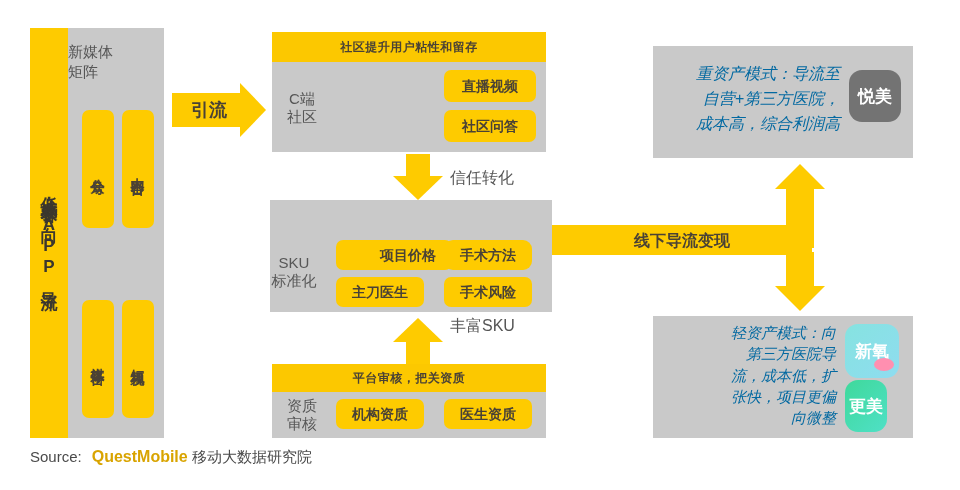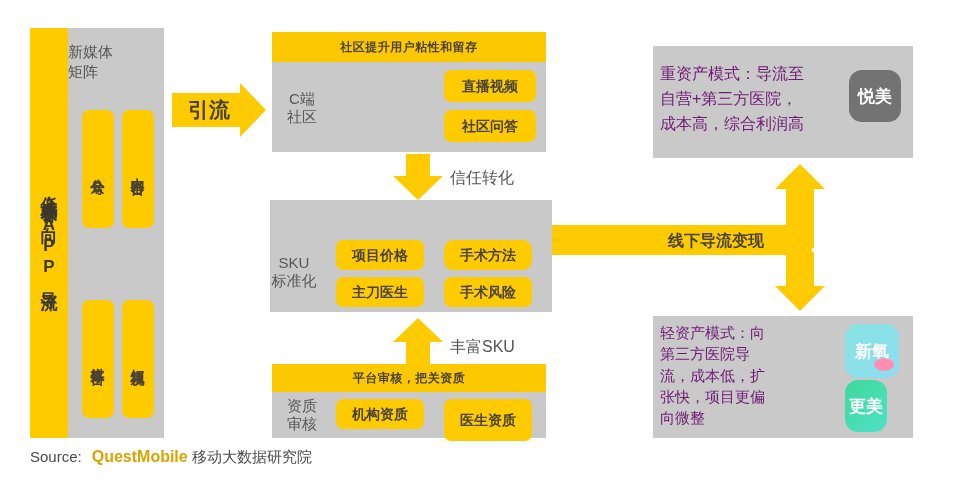--- a/index.html
+++ b/index.html
@@ -54,21 +54,21 @@
     font-size:14px;font-weight:bold;color:#4a4235;letter-spacing:1px;
   }
 
   
   .arrow-right{
     position:absolute;
     display:flex;align-items:center;
   }
   .arrow-right .shaft{
     background:#fecb00;height:34px;display:flex;align-items:center;
-    justify-content:center;color:#4a4235;font-size:21px;font-weight:bold;
+    justify-content:center;color:#4a4235;font-size:18px;font-weight:bold;
     padding-left:6px;
   }
   .arrow-right .head{
     width:0;height:0;border-top:27px solid transparent;
     border-bottom:27px solid transparent;border-left:26px solid #fecb00;
   }
   .arrow-down{position:absolute;}
   .arrow-down .shaft{background:#fecb00;margin:0 auto;}
   .arrow-down .head{
     width:0;height:0;margin:0 auto;
@@ -94,22 +94,22 @@
     overflow:hidden;
   }
   #logo-yuemei{background:#737373;align-items:center;}
   #logo-xinyang{background:linear-gradient(135deg,#86e3e0 0%,#8fdcf0 100%);}
   #logo-gengmei{background:linear-gradient(135deg,#3fd99b 0%,#4fe0c6 100%);}
   .pink-dot{
     position:absolute;right:5px;bottom:7px;width:20px;height:13px;
     background:#ff8fb0;border-radius:50%;
   }
   .panel-text{
-    position:absolute;text-align:left;color:#701a75;
-    font-size:16px;line-height:1.55;
+    position:absolute;text-align:right;color:#0369a1;
+    font-size:16px;line-height:1.55;font-style:italic;
   }
 
   
   #footer{position:absolute;left:30px;top:448px;font-size:15px;color:#4a4a4a;}
   #footer .brand{color:#d9a400;font-weight:bold;font-size:16px;}
   #footer .sep{display:inline-block;width:10px;}
 </style>
 </head>
 <body>
 
@@ -160,55 +160,55 @@
   <div class="arrow-down" style="left:393px;top:154px;width:50px;">
     <div class="shaft" style="width:24px;height:22px;"></div>
     <div class="head"></div>
   </div>
   <div class="arrow-caption" style="left:450px;top:168px;">信任转化</div>
 
   <div class="gray-panel" style="left:270px;top:200px;width:282px;height:112px;"></div>
   <div class="side-label" style="left:265px;top:234px;width:58px;height:76px;white-space:pre-line;">SKU
 标准化</div>
 
-  <div class="chip" style="left:336px;top:240px;width:88px;height:30px;">
+  <div class="chip" style="left:336px;top:240px;width:88px;height:30px;padding-left:28px;">
     <span>项目价格</span>
   </div>
   <div class="chip" style="left:444px;top:240px;width:88px;height:30px;border-radius:9px;">
     <span>手术方法</span>
   </div>
   <div class="chip" style="left:336px;top:277px;width:88px;height:30px;">
     <span>主刀医生</span>
   </div>
   <div class="chip" style="left:444px;top:277px;width:88px;height:30px;">
     <span>手术风险</span>
   </div>
 
   <div class="arrow-up" style="left:393px;top:318px;width:50px;">
     <div class="head"></div>
     <div class="shaft" style="width:24px;height:22px;"></div>
   </div>
-  <div class="arrow-caption" style="left:450px;top:316px;margin-top:21px;">丰富SKU</div>
+  <div class="arrow-caption" style="left:450px;top:316px;">丰富SKU</div>
 
   <div class="gray-panel" style="left:272px;top:364px;width:274px;height:74px;"></div>
   <div class="yellow-head" style="left:272px;top:364px;width:274px;height:28px;">
     <span>平台审核，把关资质</span>
   </div>
   <div class="side-label" style="left:274px;top:394px;width:56px;height:42px;white-space:pre-line;">资质
 审核</div>
   <div class="chip" style="left:336px;top:399px;width:88px;height:30px;">
     <span>机构资质</span>
   </div>
-  <div class="chip" style="left:444px;top:399px;width:88px;height:42px;">
+  <div class="chip" style="left:444px;top:399px;width:88px;height:30px;">
     <span>医生资质</span>
   </div>
 
   <div style="position:absolute;left:552px;top:225px;width:260px;height:30px;background:#fecb00;"></div>
   <div style="position:absolute;left:552px;top:225px;width:260px;height:32px;display:flex;
-              align-items:center;justify-content:center;font-size:16px;font-weight:bold;color:#4a4235;margin-left:34px;">
+              align-items:center;justify-content:center;font-size:16px;font-weight:bold;color:#4a4235;">
     <span>线下导流变现</span>
   </div>
 
   <div style="position:absolute;left:786px;top:188px;width:28px;height:60px;background:#fecb00;"></div>
   <div style="position:absolute;left:775px;top:164px;width:0;height:0;
               border-left:25px solid transparent;border-right:25px solid transparent;
               border-bottom:25px solid #fecb00;"></div>
 
   <div style="position:absolute;left:786px;top:252px;width:28px;height:36px;background:#fecb00;"></div>
   <div style="position:absolute;left:775px;top:286px;width:0;height:0;

